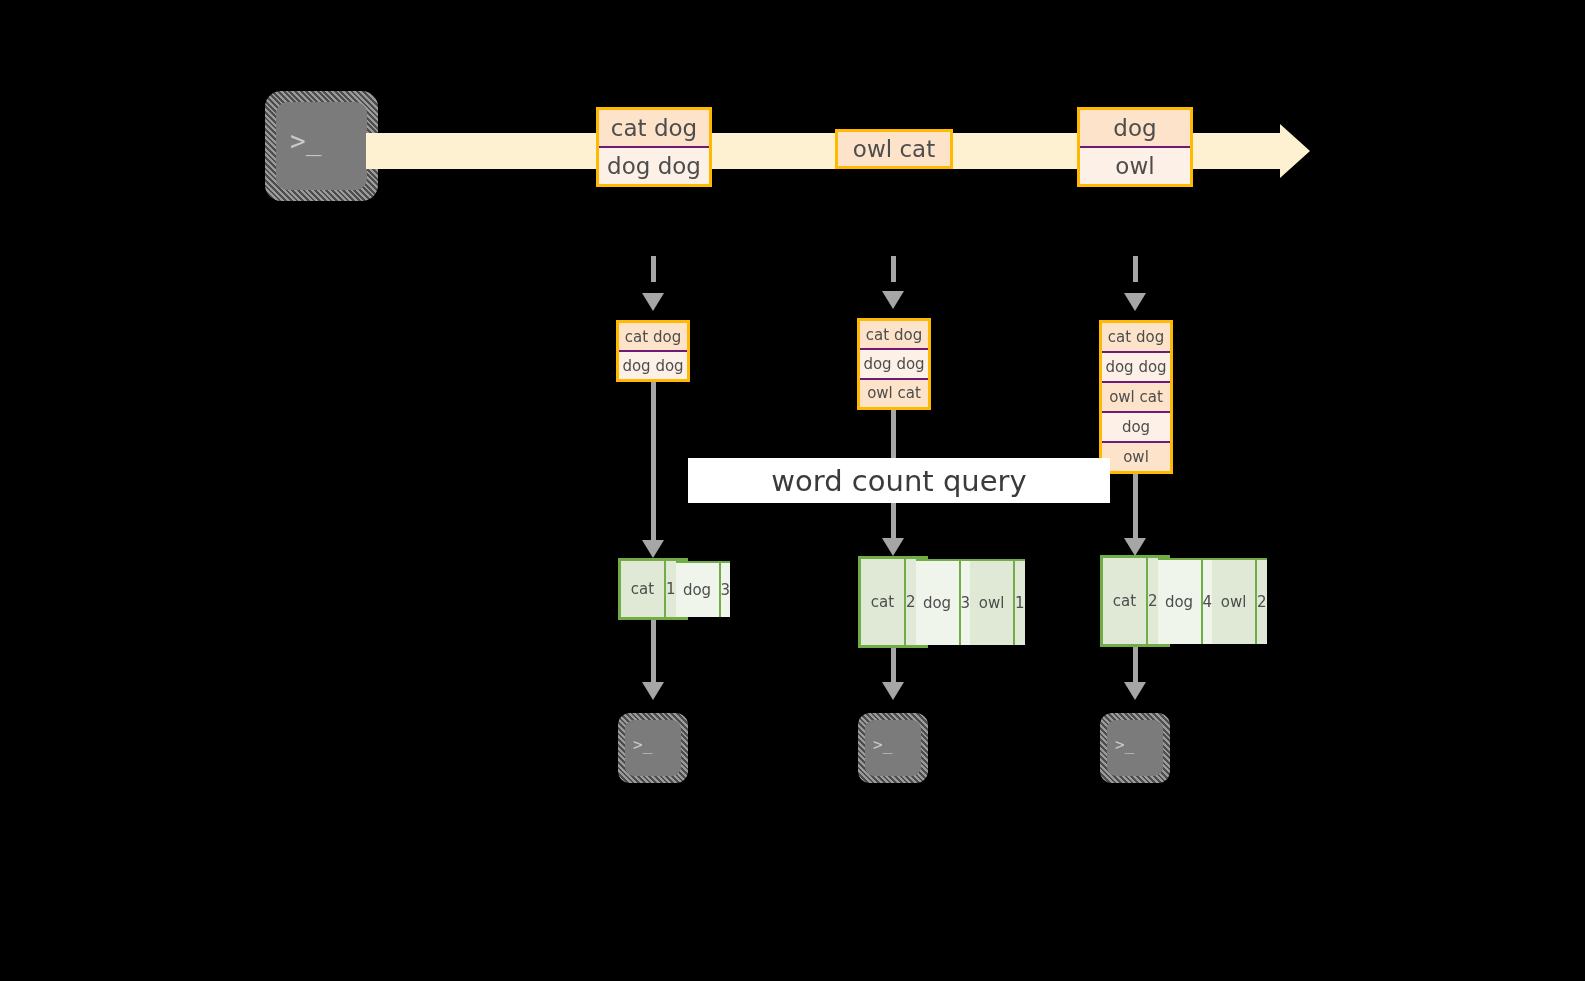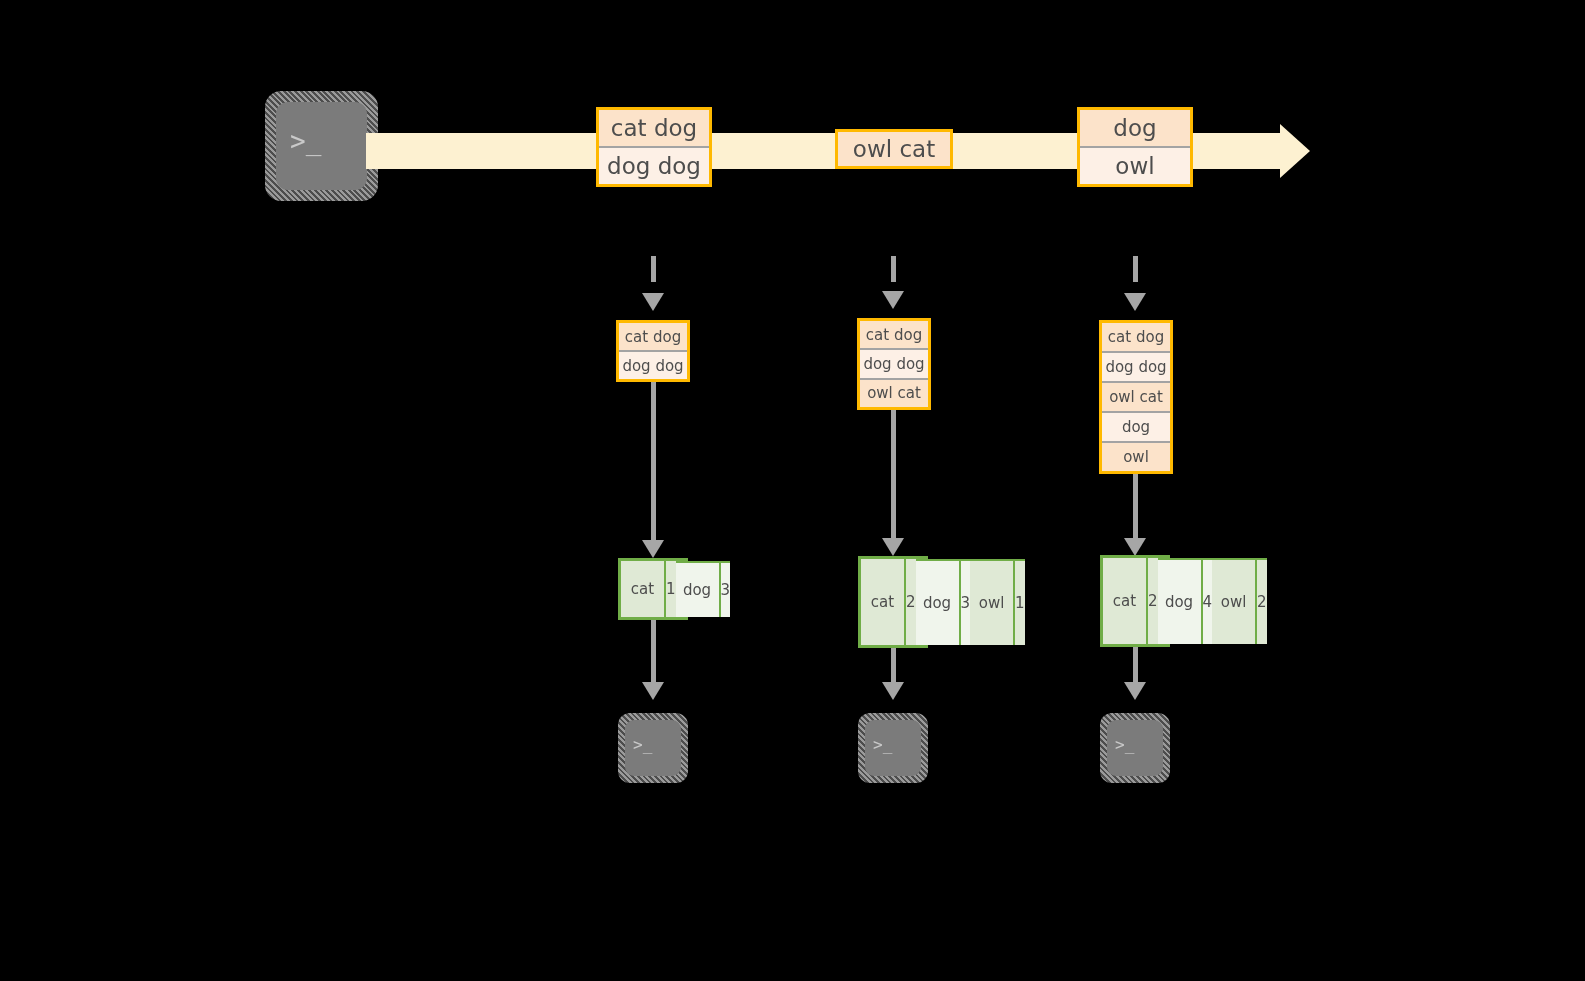--- a/index.html
+++ b/index.html
@@ -69,21 +69,21 @@
     flex: 1 1 auto;
     display: flex;
     align-items: center;
     justify-content: center;
     color: #4d4d4d;
     white-space: nowrap;
     box-sizing: border-box;
   }
   .orow.shade-a { background: #fce3ca; }
   .orow.shade-b { background: #fdf0e6; }
-  .orow + .orow { border-top: 2px solid #a3a3a3; }
+  .orow + .orow { border-top: 2px solid #701a75; }
 
   
   .obox.big .orow { font-size: 23px; }
   
   .obox.small .orow { font-size: 15px; }
 
   
   .gbox {
     position: absolute;
     box-sizing: border-box;
@@ -270,14 +270,17 @@
 
   <div class="vline" style="left:1133px; top:647px; height:41px;"></div>
   <div class="vhead" style="left:1124px; top:682px; border-width:18px 11px 0 11px;"></div>
 
   <div class="terminal-hatch" style="left:1100px; top:713px; width:70px; height:70px; border-radius:12px;">
   </div>
   <div class="terminal" style="left:1107px; top:720px; width:56px; height:56px; border-radius:9px;">
     <span class="terminal-glyph" style="left:8px; top:17px; font-size:16px;">&gt;_</span>
   </div>
 
+  <div class="banner" style="left:688px; top:458px; width:422px; height:45px;">
+    <span class="banner-label">word count query</span>
+  </div>
 
 </div>
 
 </body></html>

